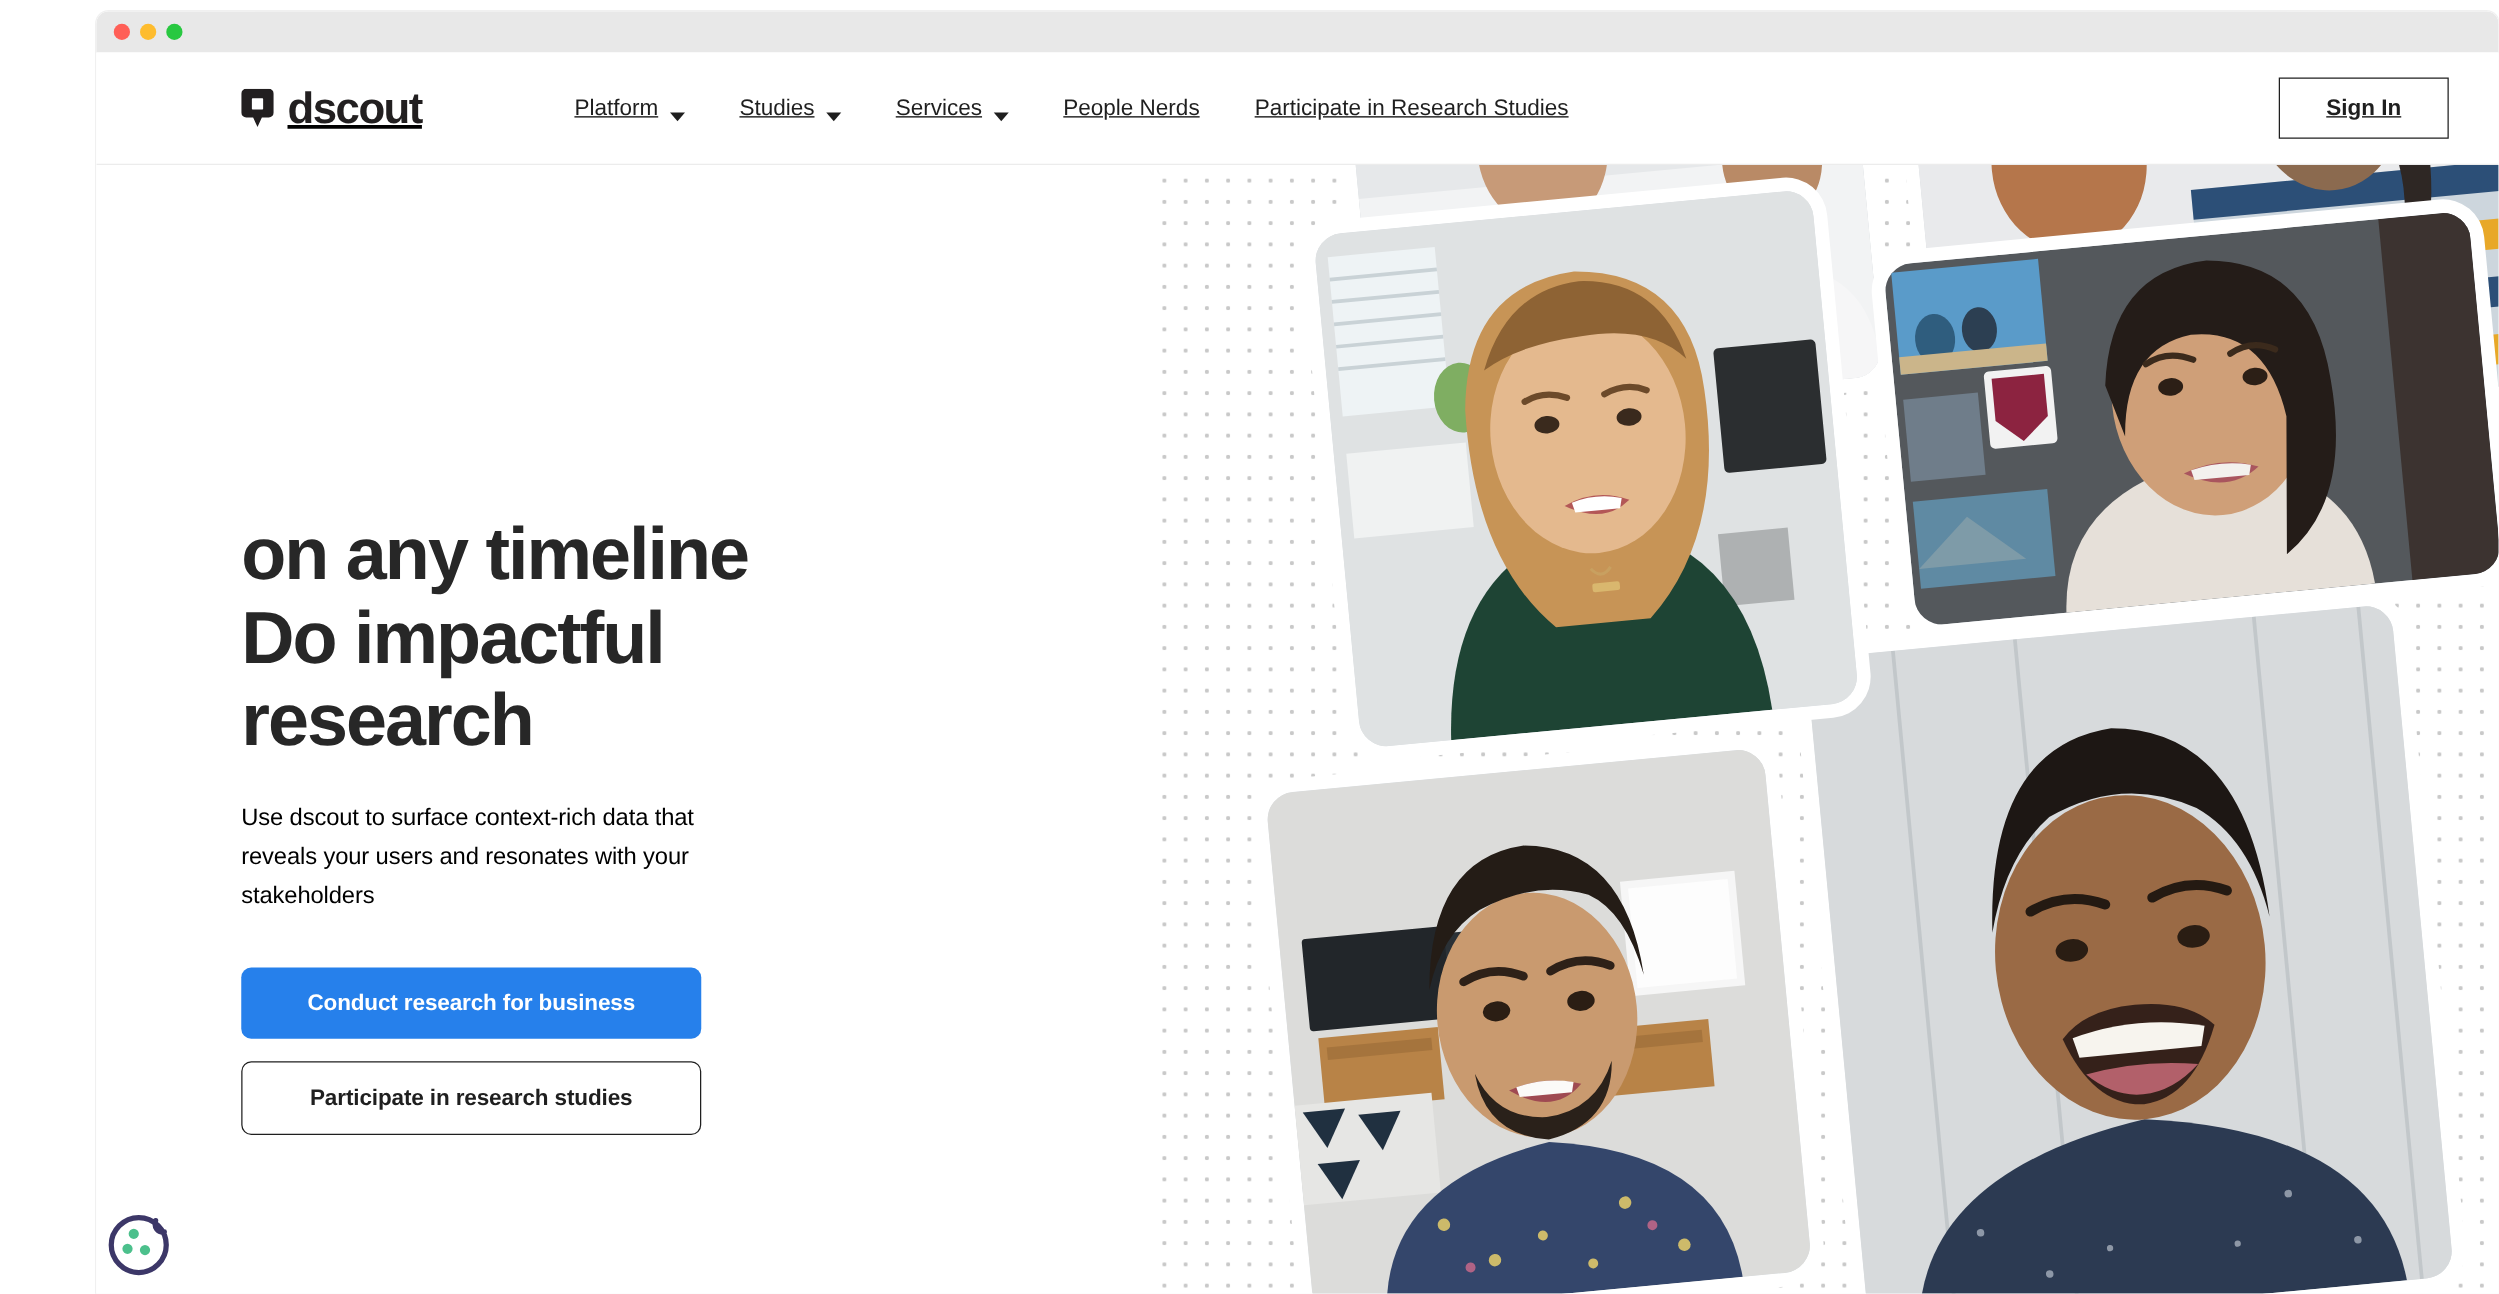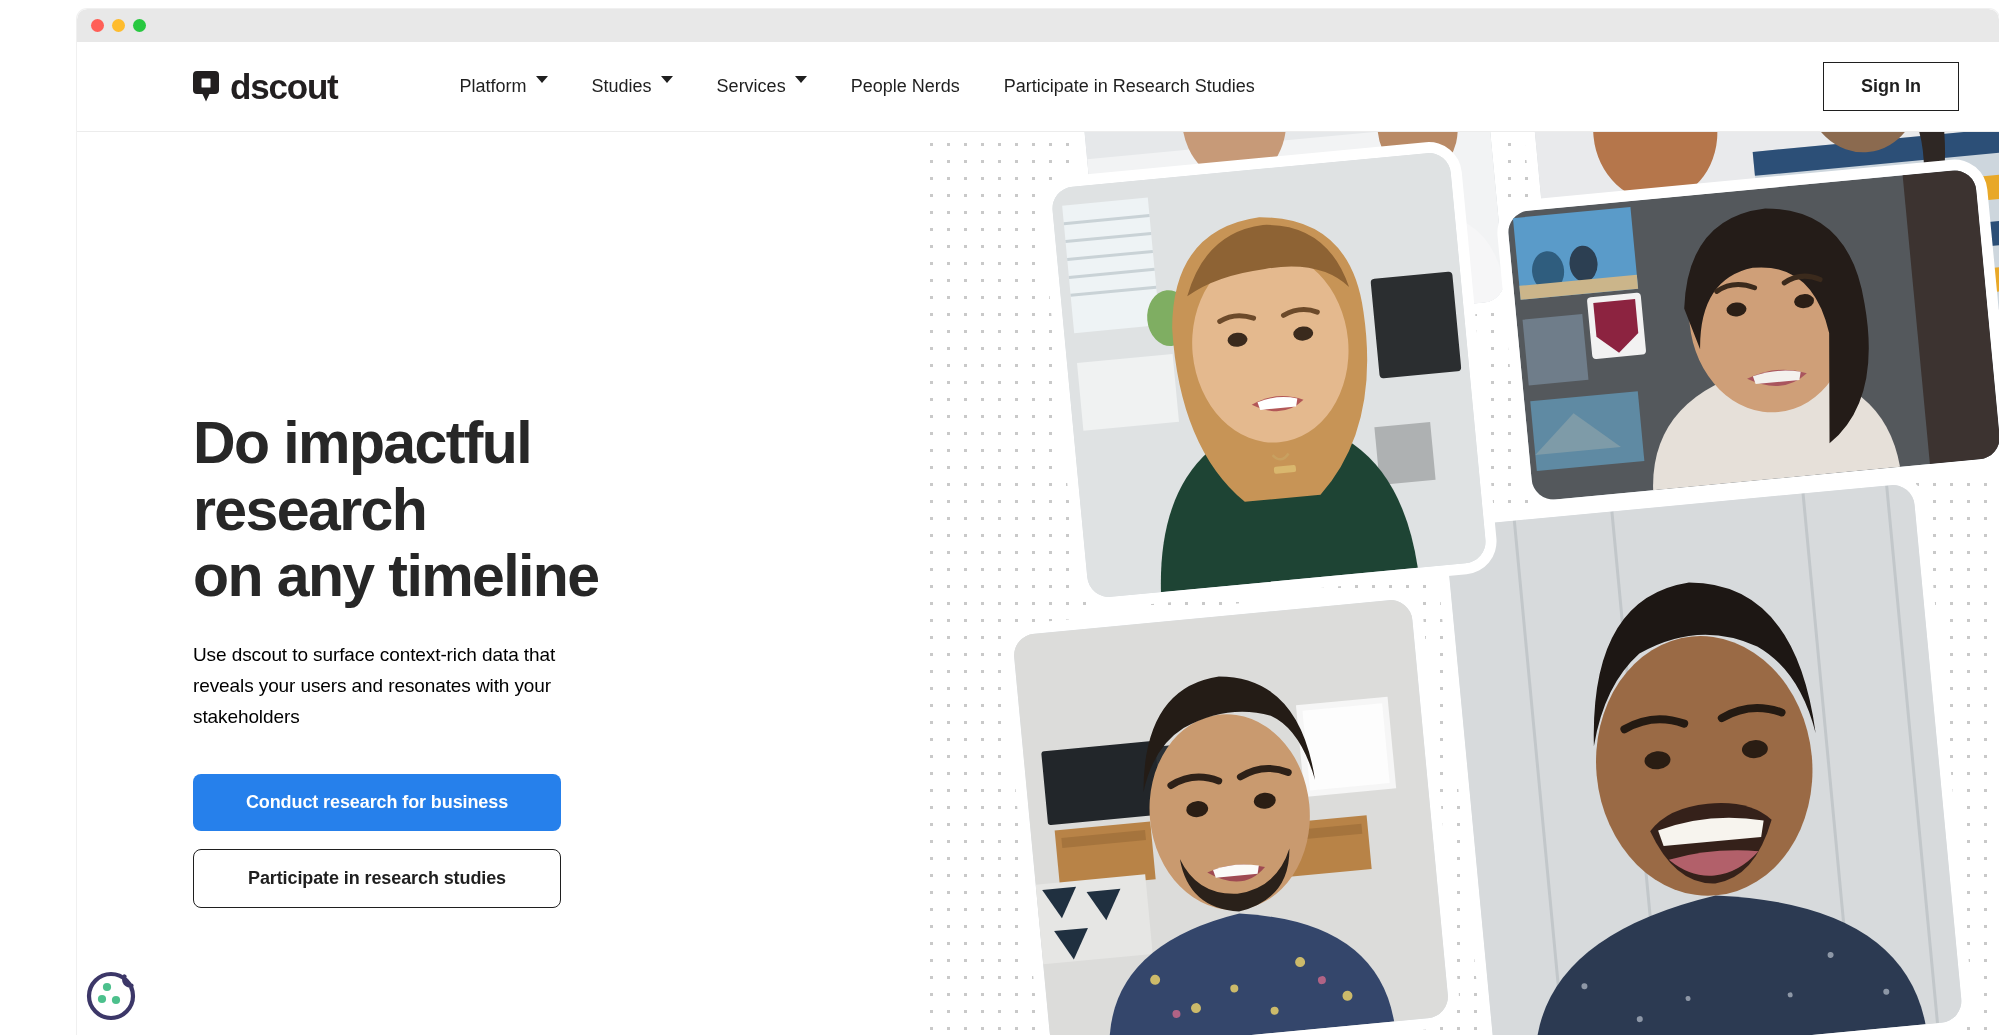--- a/index.html
+++ b/index.html
@@ -59,20 +59,21 @@
   .tl-yellow { background: #febc2e; }
   .tl-green  { background: #28c840; }
 
   
   .viewport {
     position: relative;
     width: 100%;
     height: 993px;
     background: #ffffff;
     overflow: hidden;
+    text-decoration: underline;
   }
 
   
   .site-header {
     position: relative;
     z-index: 40;
     height: 90px;
     background: #ffffff;
     border-bottom: 1px solid #ececec;
     display: flex;
@@ -105,21 +106,21 @@
 
   .main-nav {
     display: flex;
     align-items: center;
     gap: 0;
     margin-left: 100px;
     flex: 1 1 auto;
   }
   .nav-item {
     display: flex;
-    align-items: flex-start;
+    align-items: flex-end;
     gap: 9px;
     padding: 10px 22px;
     font-size: 18px;
     color: #1f1f1f;
     cursor: pointer;
     white-space: nowrap;
     background: none;
     border: none;
     font-family: inherit;
   }
@@ -522,22 +523,22 @@
                 <path d="M176 322 Q196 300 236 300 Q278 300 298 322 Q276 378 236 380 Q196 378 176 322 Z" fill="#35211a"></path>
                 <path d="M184 322 Q236 308 290 322 L286 338 L188 338 Z" fill="#f7f4ee"></path>
                 <path d="M192 352 Q236 344 282 352 Q260 372 236 372 Q212 372 192 352 Z" fill="#b2606a"></path>
               </svg>
             </div>
           </div>
         </div>
 
         <div class="hero-copy">
           <h1 class="hero-title">
+            <span class="ln">on any timeline</span>
             <span class="ln">Do impactful research</span>
-            <span class="ln">on any timeline</span>
           </h1>
           <p class="hero-sub">Use dscout to surface context-rich data that reveals your users and resonates with your stakeholders</p>
           <button class="cta-primary">Conduct research for business</button>
           <button class="cta-secondary">Participate in research studies</button>
         </div>
       </section>
 
       <button class="cookie-widget">
         <span>
           <svg viewBox="0 0 62 62" width="62" height="62" aria-hidden="true">

